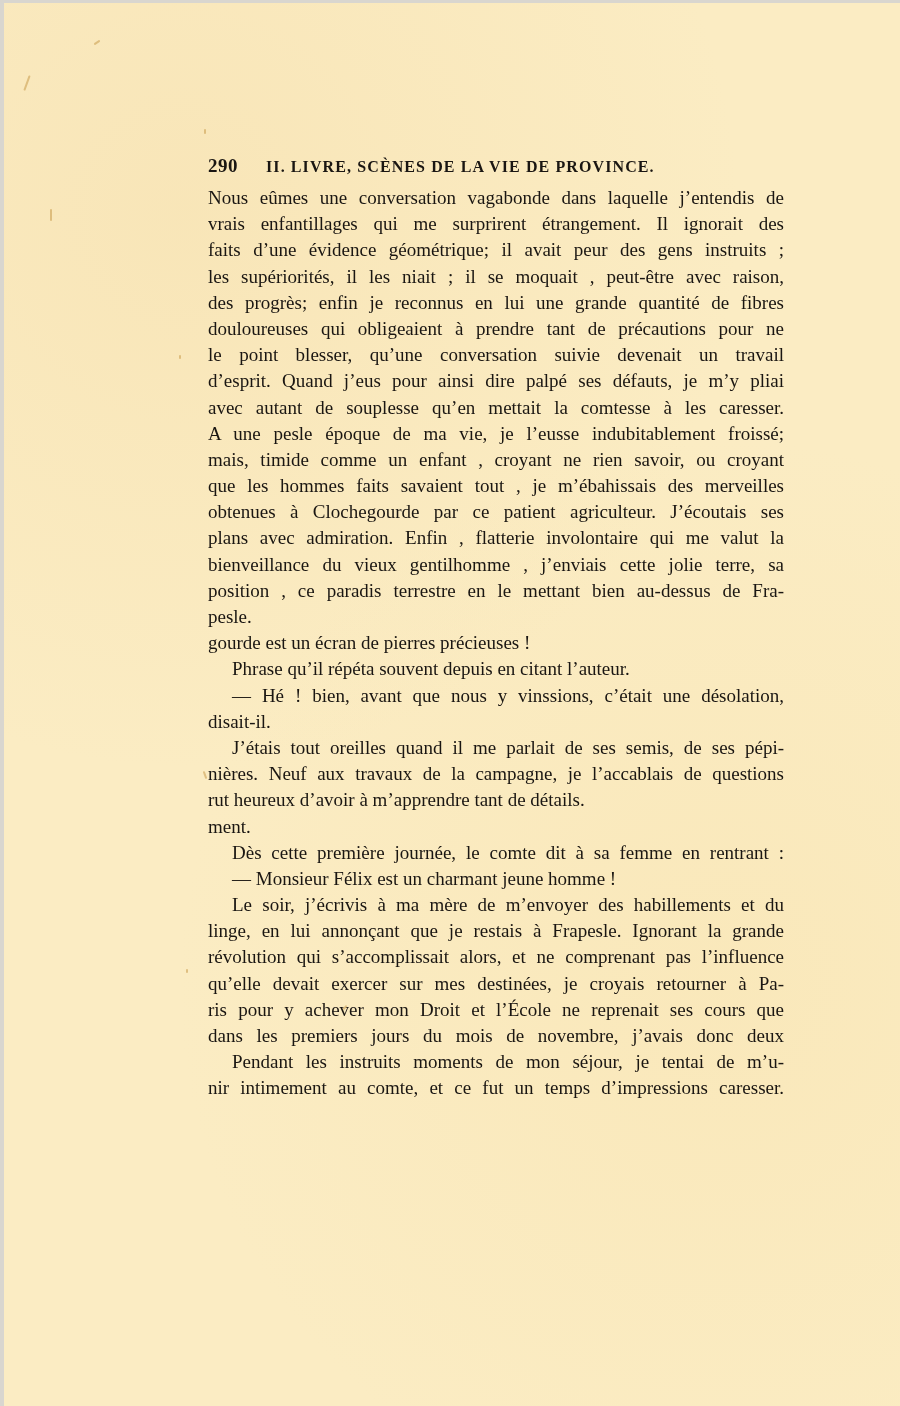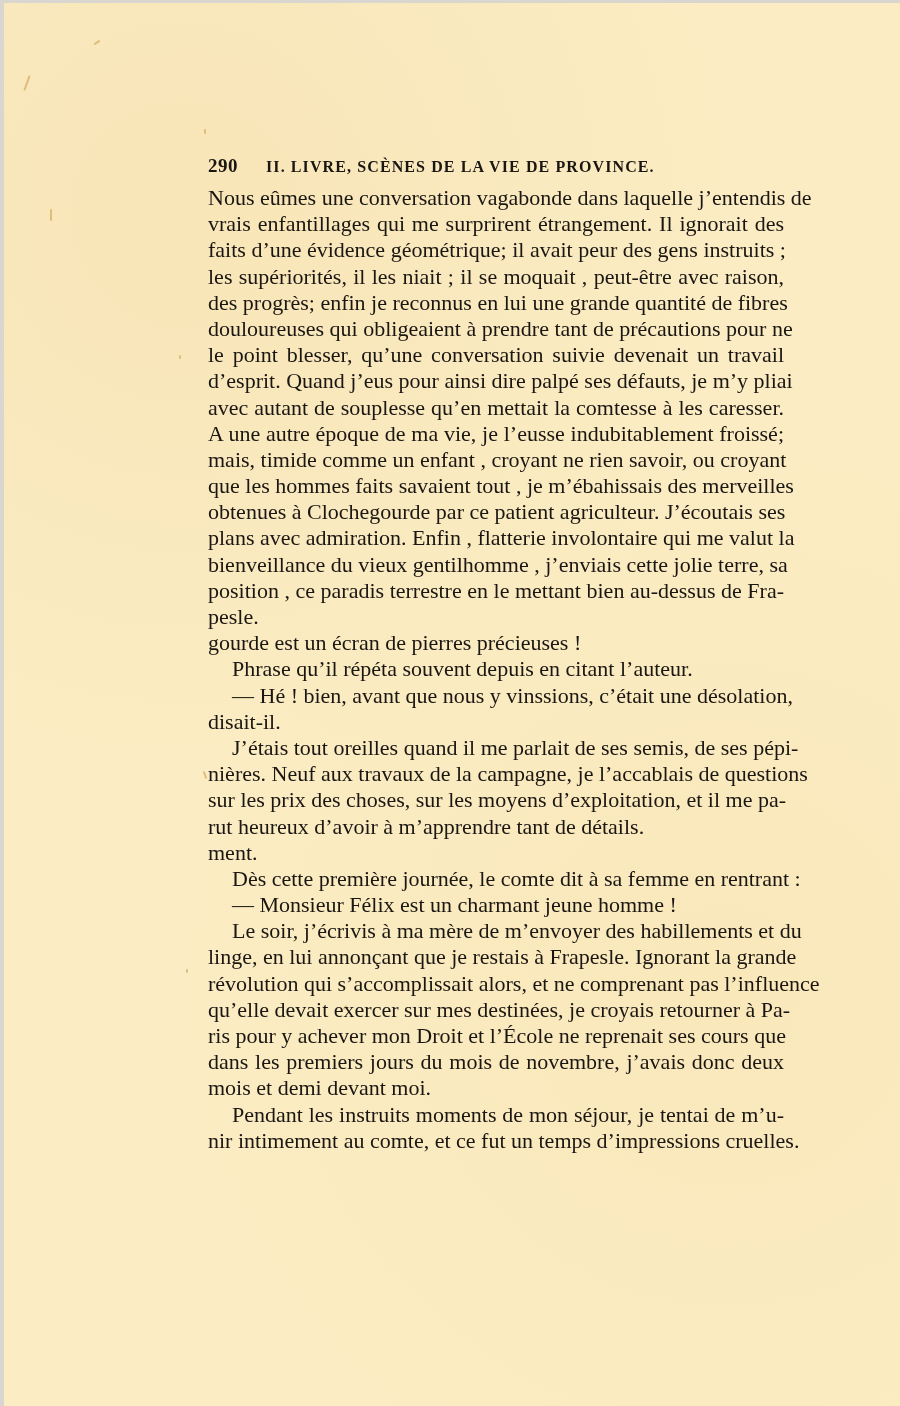--- a/index.html
+++ b/index.html
@@ -51,21 +51,21 @@
     .page-number {
       font-size: 19px;
       width: 58px;
       letter-spacing: 0.5px;
     }
     .running-title {
       flex: 1;
       font-family: Liberation Serif, serif;
     }
     .body-text {
-      font-size: 22px;
+      font-size: 19px;
       line-height: 26.2px;
     }
     .line {
       display: block;
       white-space: nowrap;
       text-align: justify;
       text-align-last: justify;
       height: 26.2px;
     }
     .line.last {
@@ -97,43 +97,41 @@
     <div class="body-text" id="body-text">
         <span class="line">Nous eûmes une conversation vagabonde dans laquelle j’entendis de</span>
         <span class="line">vrais enfantillages qui me surprirent étrangement. Il ignorait des</span>
         <span class="line">faits d’une évidence géométrique; il avait peur des gens instruits ;</span>
         <span class="line">les supériorités, il les niait ; il se moquait , peut-être avec raison,</span>
         <span class="line">des progrès; enfin je reconnus en lui une grande quantité de fibres</span>
         <span class="line">douloureuses qui obligeaient à prendre tant de précautions pour ne</span>
         <span class="line">le point blesser, qu’une conversation suivie devenait un travail</span>
         <span class="line">d’esprit. Quand j’eus pour ainsi dire palpé ses défauts, je m’y pliai</span>
         <span class="line">avec autant de souplesse qu’en mettait la comtesse à les caresser.</span>
-        <span class="line">A une autre époque de ma vie, je l’eusse indubitablement froissé;</span>
+        <span class="line">A une pesle époque de ma vie, je l’eusse indubitablement froissé;</span>
         <span class="line">mais, timide comme un enfant , croyant ne rien savoir, ou croyant</span>
         <span class="line">que les hommes faits savaient tout , je m’ébahissais des merveilles</span>
         <span class="line">obtenues à Clochegourde par ce patient agriculteur. J’écoutais ses</span>
         <span class="line">plans avec admiration. Enfin , flatterie involontaire qui me valut la</span>
         <span class="line">bienveillance du vieux gentilhomme , j’enviais cette jolie terre, sa</span>
         <span class="line">position , ce paradis terrestre en le mettant bien au-dessus de Fra-</span>
         <span class="line last">pesle.</span>
         <span class="line last">gourde est un écran de pierres précieuses !</span>
         <span class="line indent last">Phrase qu’il répéta souvent depuis en citant l’auteur.</span>
         <span class="line indent">— Hé ! bien, avant que nous y vinssions, c’était une désolation,</span>
         <span class="line last">disait-il.</span>
         <span class="line indent">J’étais tout oreilles quand il me parlait de ses semis, de ses pépi-</span>
         <span class="line">nières. Neuf aux travaux de la campagne, je l’accablais de questions</span>
-        <span class="line">sur les prix des choses, sur les moyens d’exploitation, et il me pa-</span>
         <span class="line last">rut heureux d’avoir à m’apprendre tant de détails.</span>
         <span class="line last">ment.</span>
         <span class="line indent">Dès cette première journée, le comte dit à sa femme en rentrant :</span>
         <span class="line indent last">— Monsieur Félix est un charmant jeune homme !</span>
         <span class="line indent">Le soir, j’écrivis à ma mère de m’envoyer des habillements et du</span>
         <span class="line">linge, en lui annonçant que je restais à Frapesle. Ignorant la grande</span>
         <span class="line">révolution qui s’accomplissait alors, et ne comprenant pas l’influence</span>
         <span class="line">qu’elle devait exercer sur mes destinées, je croyais retourner à Pa-</span>
         <span class="line">ris pour y achever mon Droit et l’École ne reprenait ses cours que</span>
         <span class="line">dans les premiers jours du mois de novembre, j’avais donc deux</span>
-        <span class="line last">mois et demi devant moi.</span>
         <span class="line indent">Pendant les instruits moments de mon séjour, je tentai de m’u-</span>
-        <span class="line">nir intimement au comte, et ce fut un temps d’impressions cruelles.</span>
+        <span class="line">nir intimement au comte, et ce fut un temps d’impressions caresser.</span>
       </div>
   </div>
 </div>
 
 </body></html>

